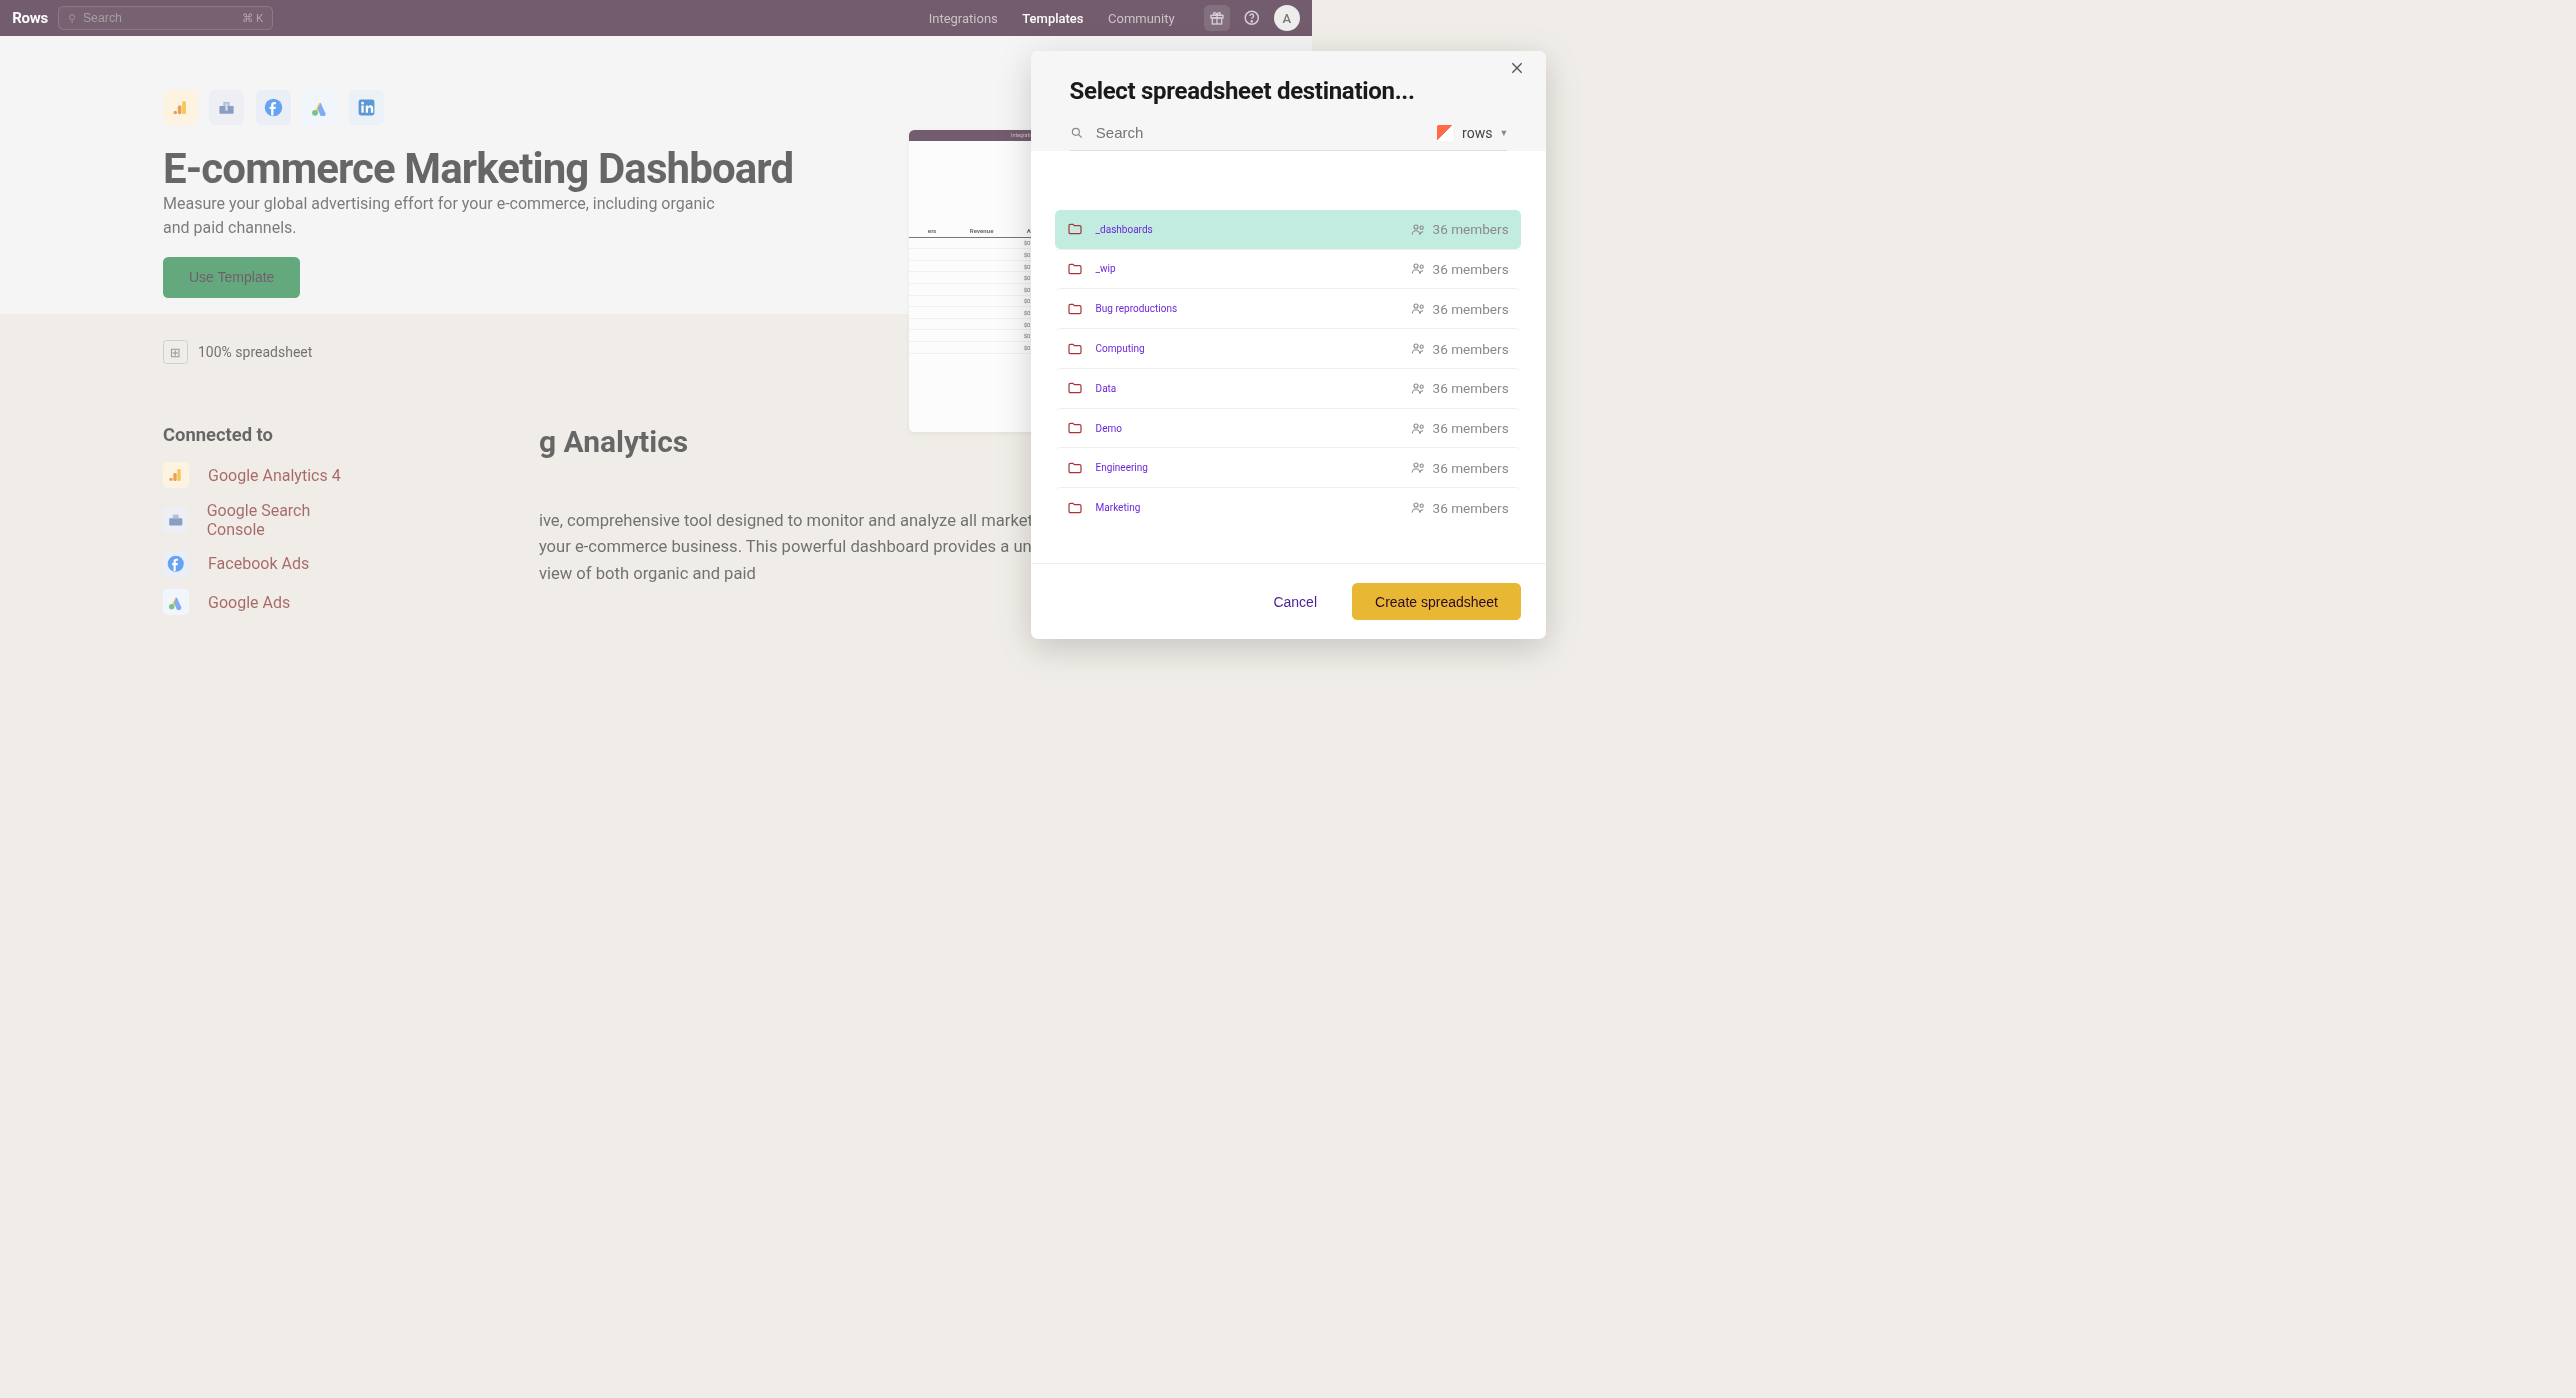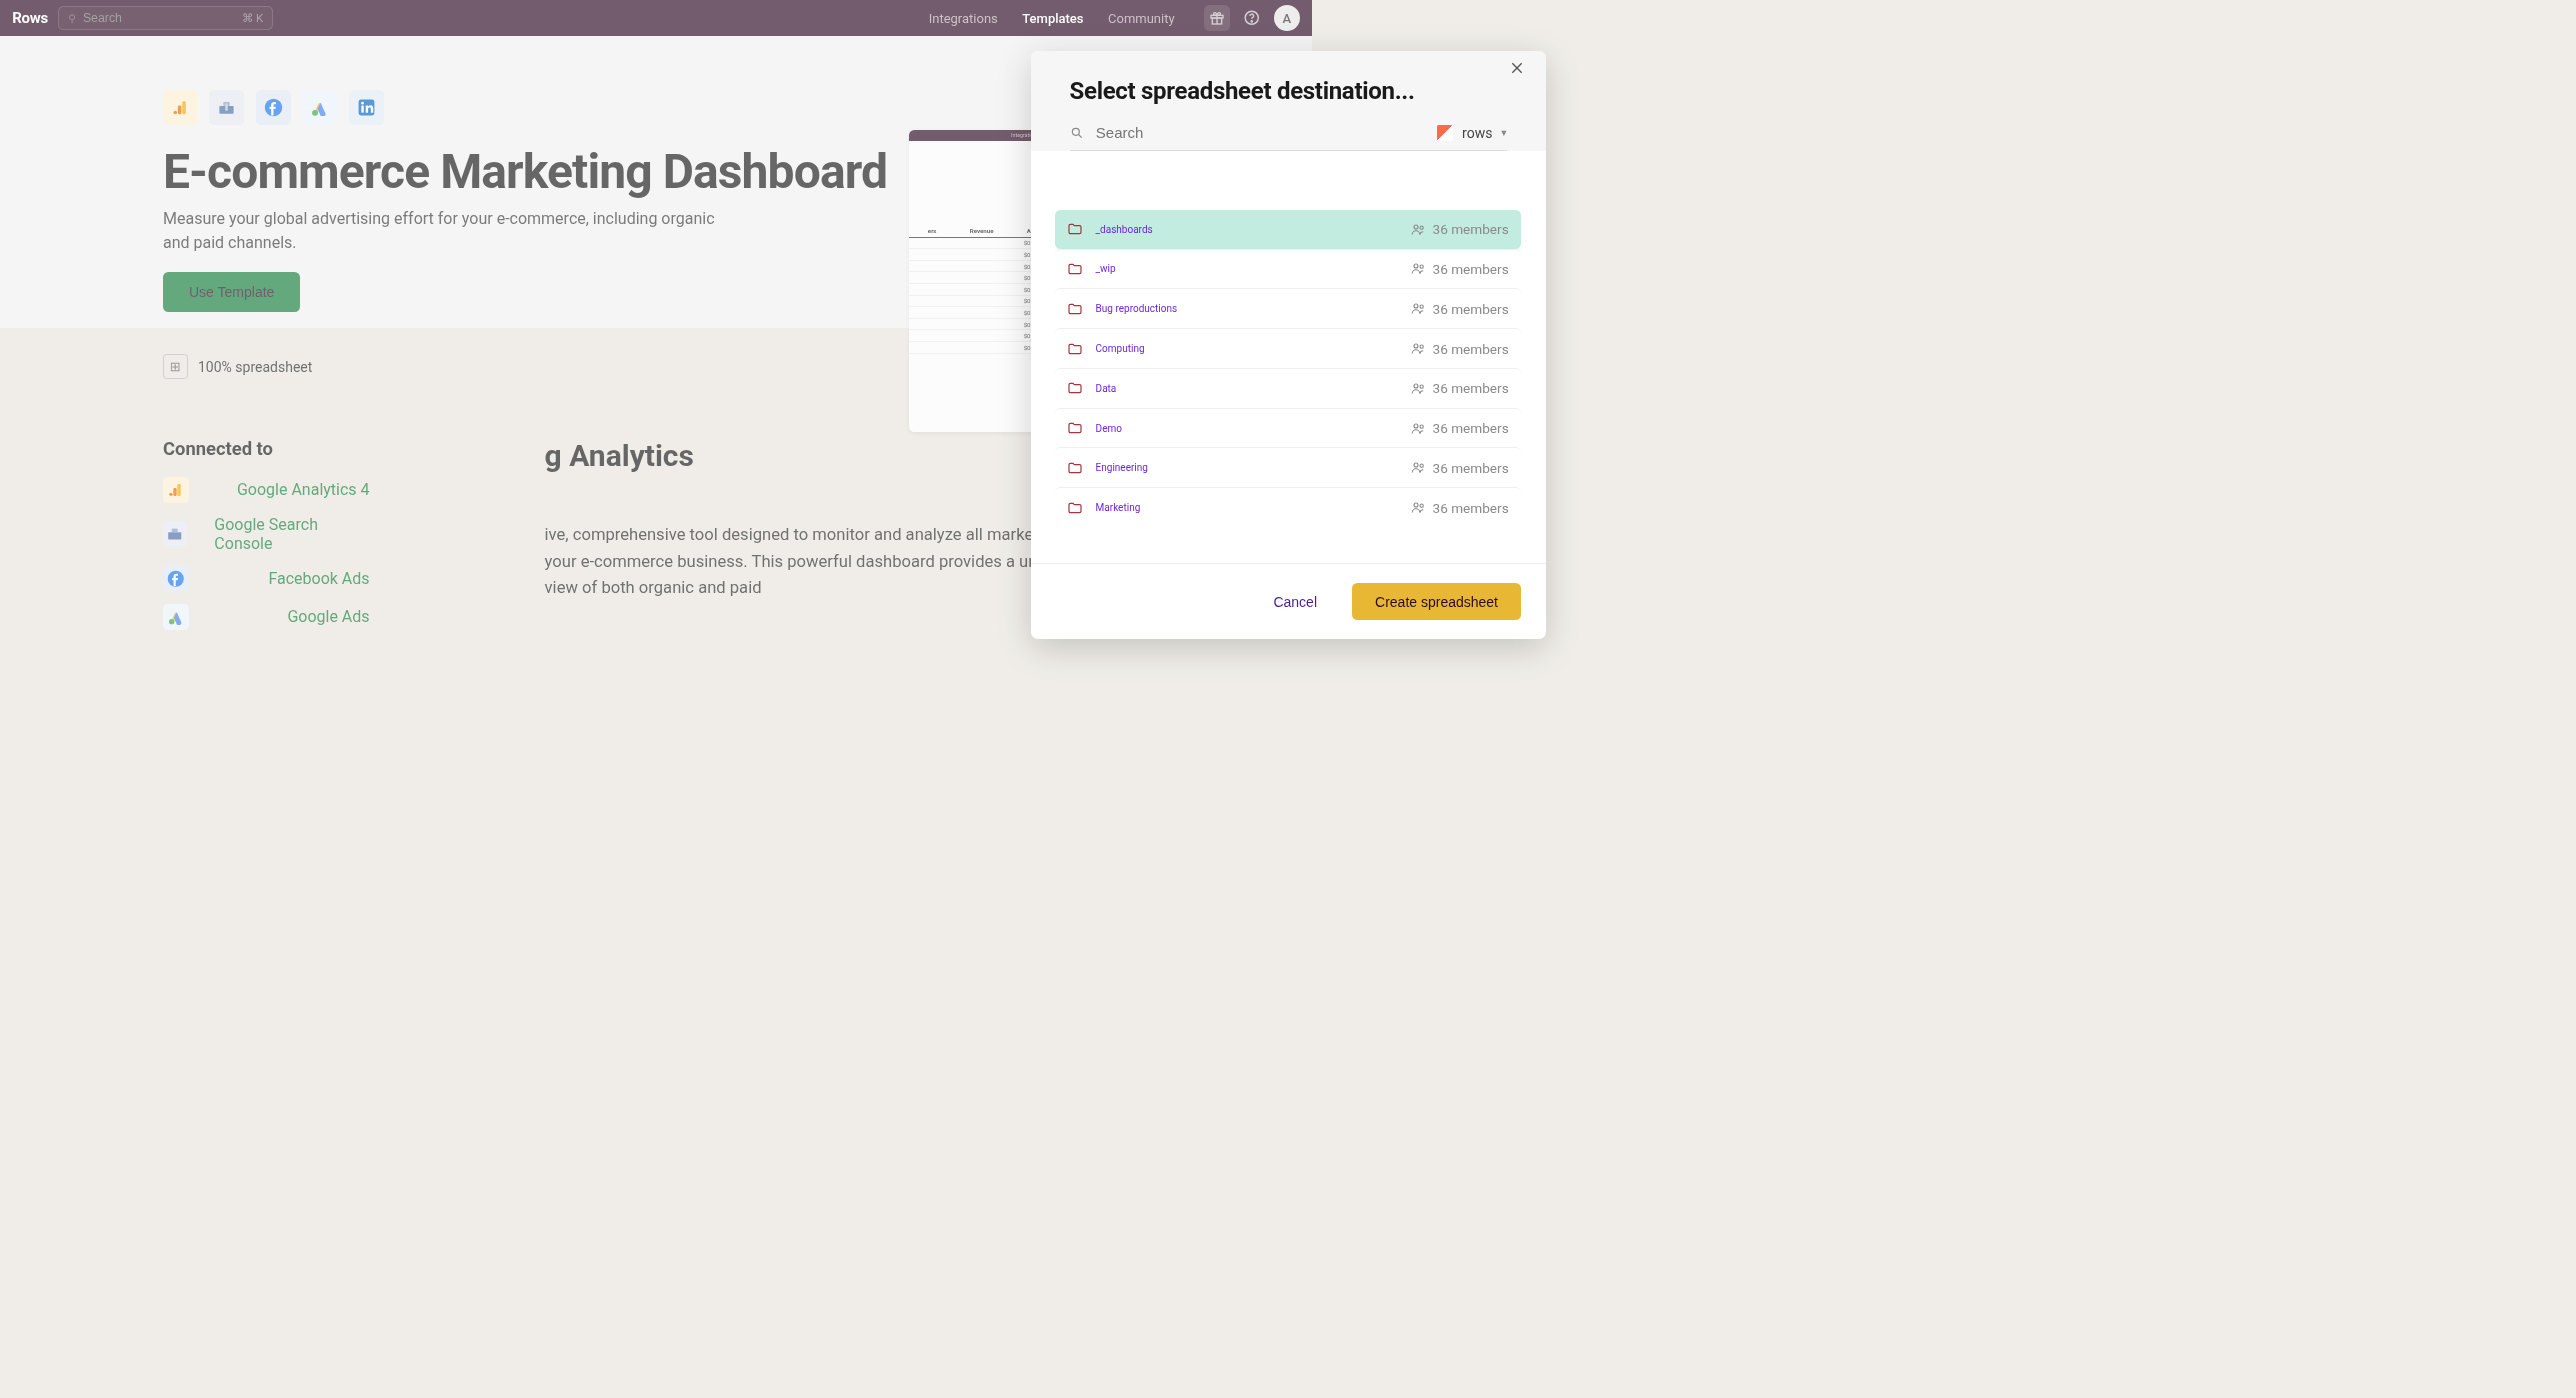--- a/index.html
+++ b/index.html
@@ -65,21 +65,21 @@
 .hicon {
   width: 35px; height: 35px; border-radius: 5.3px;
   display: flex; align-items: center; justify-content: center;
   font-size: 17.5px;
 }
 .hicon.ga { background: #fff1d6; }
 .hicon.gsc { background: #e8ecf3; }
 .hicon.fb { background: #e3ebf7; color: #1877f2; }
 .hicon.gads { background: #eef4ff; }
 .hicon.li { background: #e3eef7; color: #0a66c2; }
-h1.title { font-size: 48px; font-weight: 700; line-height: 1.1; margin-bottom: 8px; letter-spacing: -0.9px;}
+h1.title { font-size: 42px; font-weight: 700; line-height: 1.1; margin-bottom: 0; letter-spacing: -0.9px;}
 .subtitle { font-size: 16px; color: #3a3a3a; line-height: 1.5; max-width: 561px; margin-bottom: 17px;}
 .use-template-btn {
   background: #15803d; color: #2d0a24;
   border: 0; border-radius: 5.3px;
   padding: 12.3px 26px; font-size: 14px; font-weight: 500;
   cursor: pointer;
 }
 .features {
   display: flex; align-items: center; gap: 12.3px;
   padding: 26px 163px 17.5px;
@@ -113,22 +113,22 @@
 .ptable td { text-align: right; padding: 1.8px 8.8px; color:#333; border-bottom:0.9px solid #eee;}
 
 
 .section2 {
   background: #ede9e0; padding: 42px 163px 35px;
   display: flex; gap: 175px;
 }
 .connected h3 { font-size: 18.4px; font-weight: 700; margin-bottom: 17.5px; }
 .connected ul { list-style: none; }
 .connected li {
-  display: flex; align-items: center; gap: 27px;
-  font-size: 16px; color: #15803d; margin-bottom: 12.3px; justify-content: space-between;
+  display: flex; align-items: center; gap: 19px;
+  font-size: 16px; color: #7f1d1d; margin-bottom: 12.3px;
 }
 .connected .cicon {
   width: 26px; height: 26px; border-radius: 4.4px;
   display: flex; align-items: center; justify-content: center;
 }
 .section2-right h2 { font-size: 30px; font-weight: 700; margin-bottom: 49px; }
 .section2-right p { font-size: 16.6px; line-height: 1.6; color: #2a2a2a; max-width: 640px;}
 
 
 .modal-overlay {

